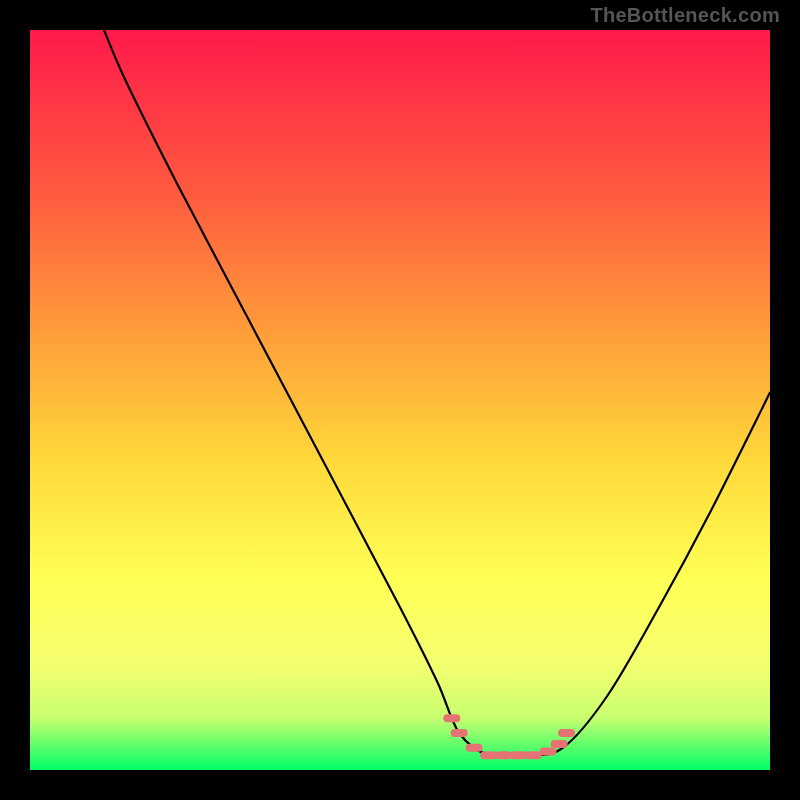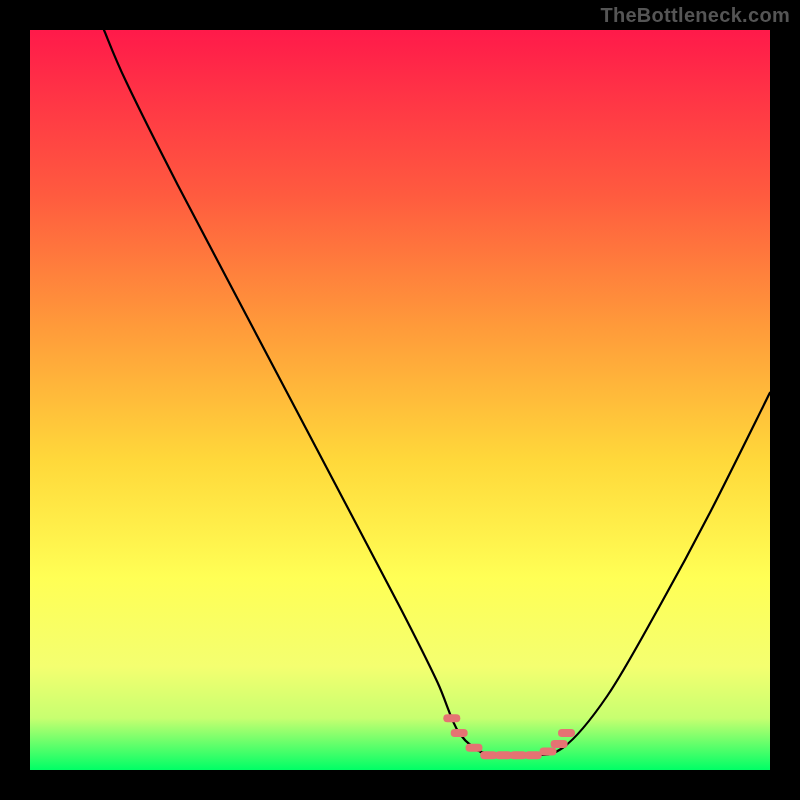--- a/index.html
+++ b/index.html
@@ -12,21 +12,21 @@
     overflow: hidden;
   }
   .container {
     position: relative;
     width: 800px;
     height: 800px;
   }
   .watermark {
     position: absolute;
     top: 4px;
-    right: 10px;
+    right: 20px;
     color: #555555;
     font-size: 20px;
     font-weight: bold;
     letter-spacing: 0.3px;
     z-index: 10;
   }
   .plot-area {
     position: absolute;
     left: 30px;
     top: 30px;

